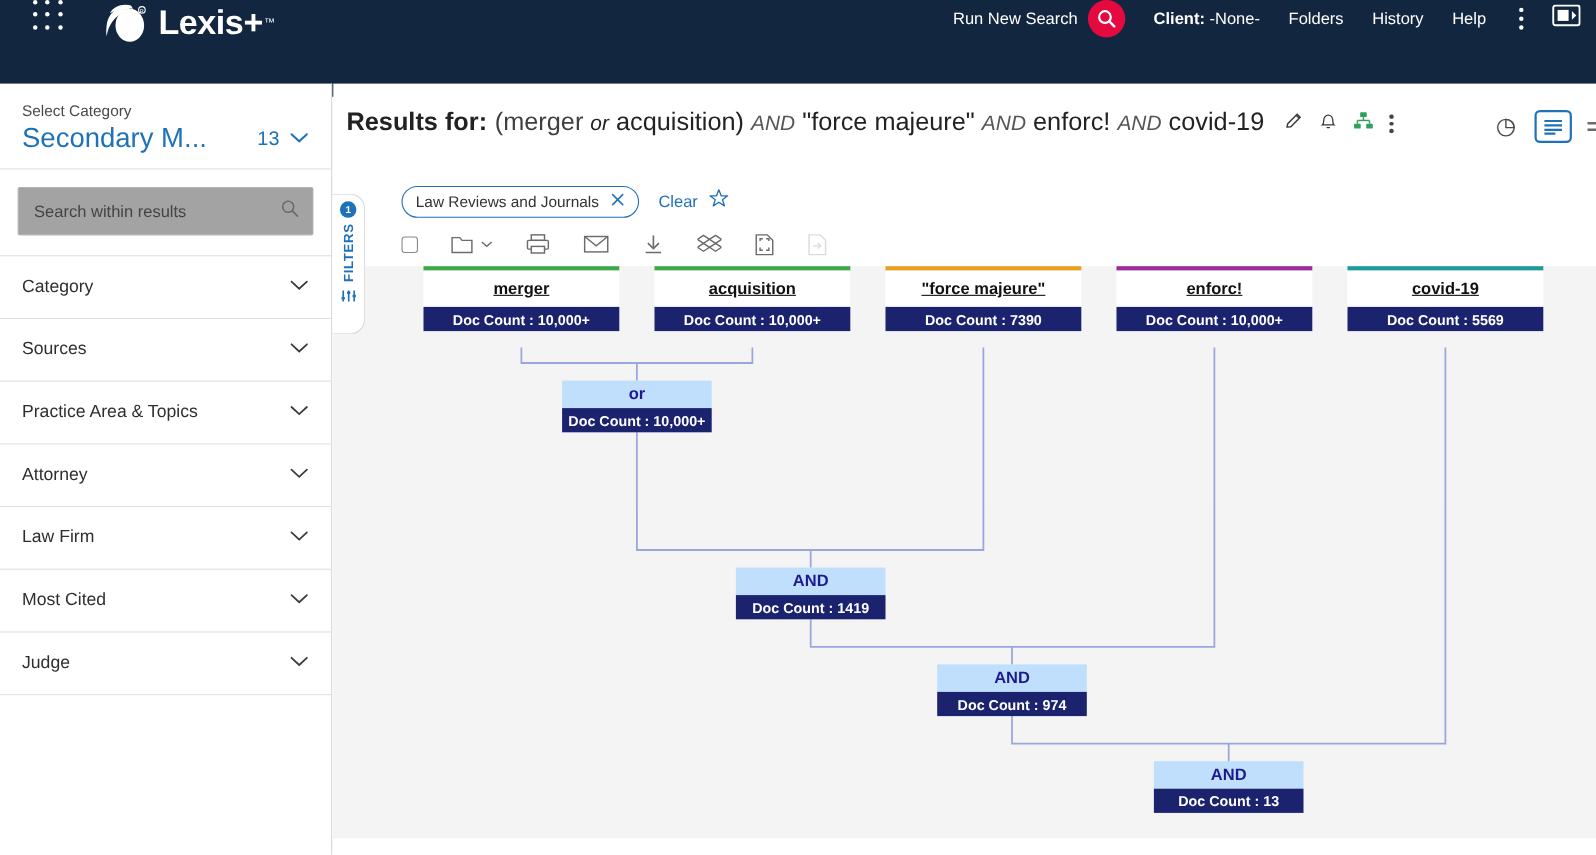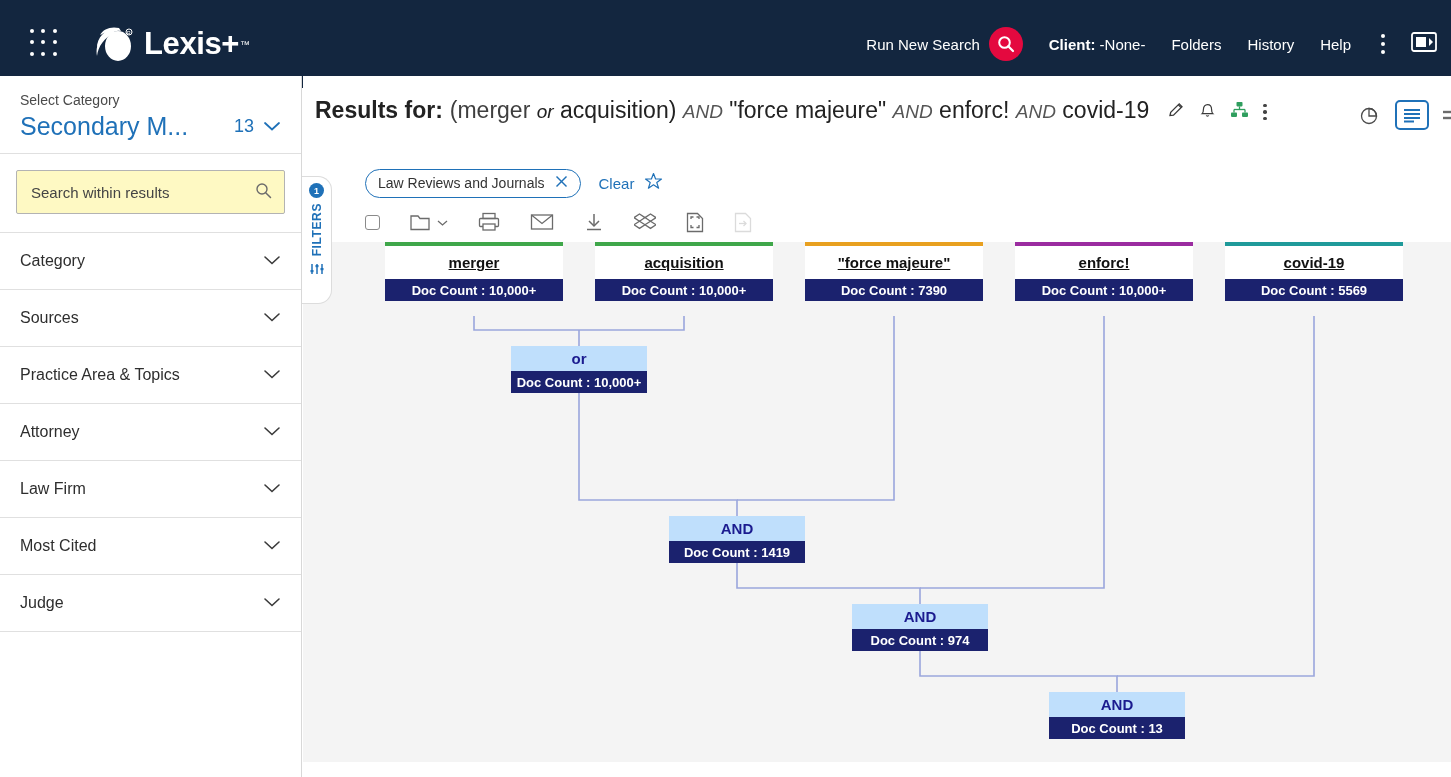--- a/index.html
+++ b/index.html
@@ -9,21 +9,21 @@
     overflow: hidden;
     font-family: "Liberation Sans", sans-serif;
     background: #ffffff;
   }
 
   
   #topnav {
     position: absolute; top: 0; left: 0;
     width: 1451px; height: 88px;
     background: #13263f;
-    display: flex; align-items: center;
+    display: flex; align-items: flex-start;
   }
   #waffle {
     margin-left: 30px;
     width: 30px; height: 30px;
     display: grid;
     grid-template-columns: repeat(3, 1fr);
     grid-template-rows: repeat(3, 1fr);
     gap: 4px;
     cursor: pointer;
   }
@@ -71,21 +71,21 @@
     display:flex; align-items:center; margin-top: 4px; cursor:pointer;
   }
   #category-sel .name {
     font-size: 25px; color:#1f71b8; font-weight:400; flex: 0 0 auto;
   }
   #category-sel .count { font-size:18px; color:#1f71b8; margin-left:auto; }
   #category-sel .chev { margin-left: 9px; }
   #search-wrap { padding: 16px 16px 18px 16px; border-bottom: 1px solid #e0e0e0; }
   #search-box {
     height: 44px; border: 1px solid #b3b3b3; border-radius: 2px;
-    display:flex; align-items:center; padding: 0 12px; background:#fef9c3;
+    display:flex; align-items:center; padding: 0 12px; background:#a3a3a3;
   }
   #search-box input {
     flex:1; border:none; outline:none; font-size:15px; color:#333;
     font-family:"Liberation Sans", sans-serif; background:transparent;
   }
   #search-box input::placeholder { color:#444; }
   .facet {
     height: 57px; display:flex; align-items:center;
     padding: 0 20px; border-bottom: 1px solid #e0e0e0;
     cursor:pointer; font-size: 16px; color:#2e2e2e;

